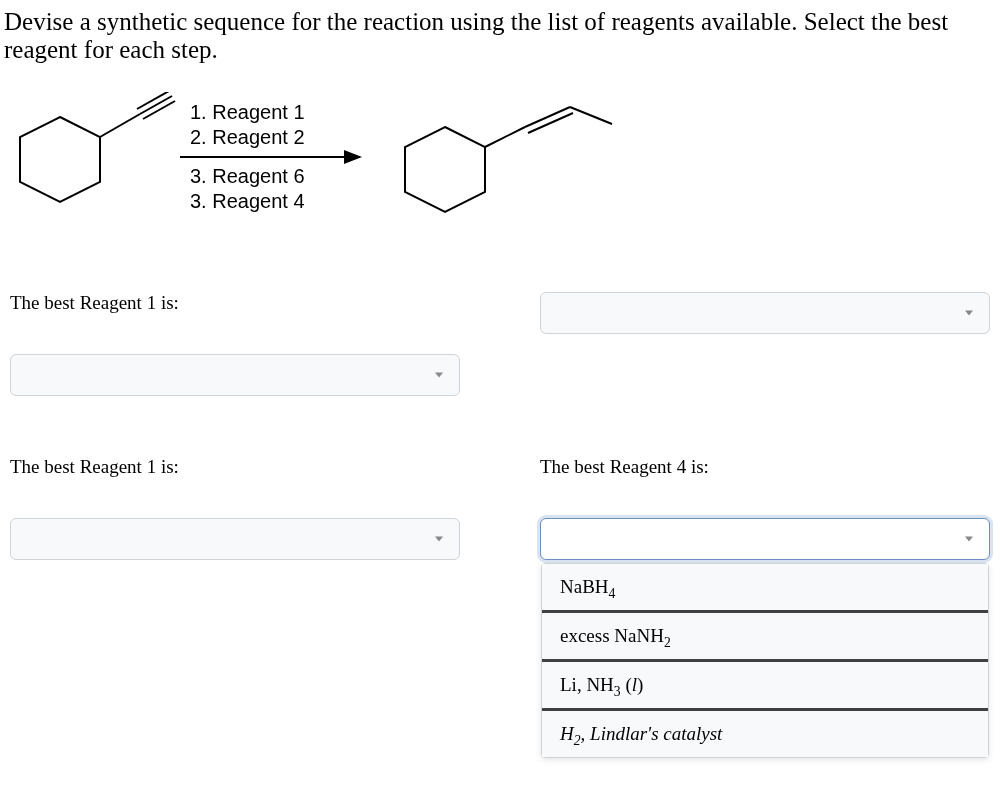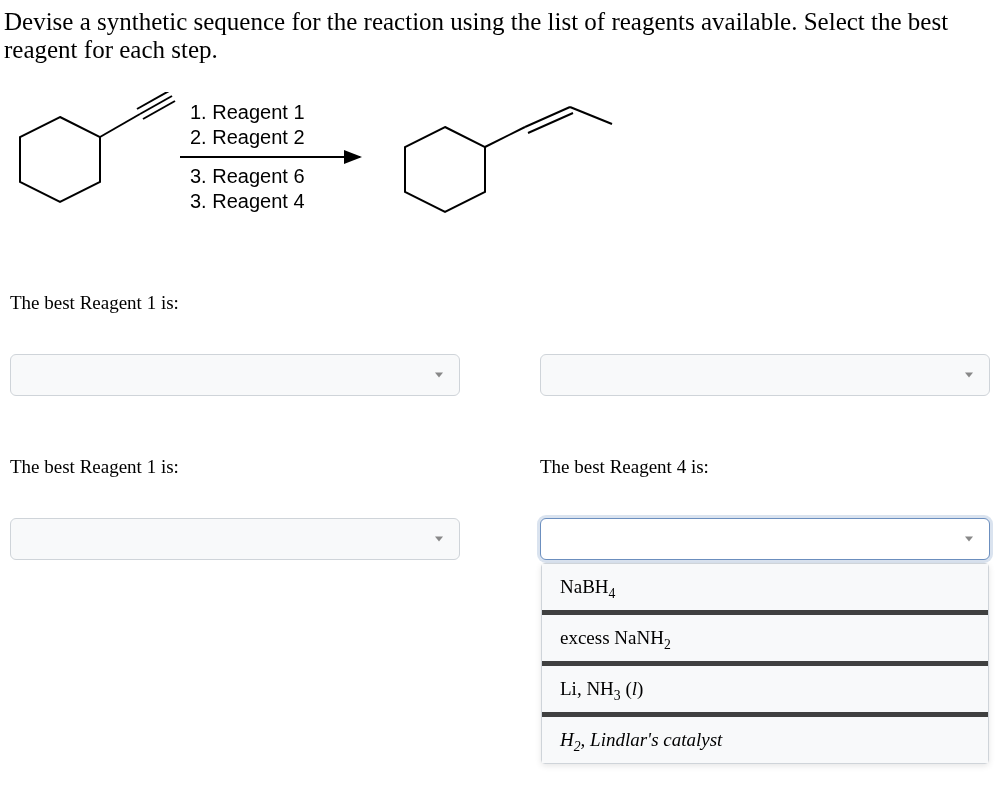--- a/index.html
+++ b/index.html
@@ -70,21 +70,20 @@
     .questions-grid {
       display: grid;
       grid-template-columns: 1fr 1fr;
       column-gap: 80px;
       row-gap: 60px;
       padding: 60px 10px 0 10px;
     }
     .question-block {
       display: flex;
       flex-direction: column;
-      justify-content: flex-end;
     }
     .q-label {
       font-size: 19px;
       margin-bottom: 40px;
     }
     .dropdown {
       position: relative;
       width: 100%;
       height: 42px;
       background: #f8f9fa;
@@ -117,21 +116,21 @@
       left: 0;
       right: 0;
       background: #fff;
       border: 1px solid #cfd4d9;
       border-radius: 4px;
       box-shadow: 0 2px 6px rgba(0,0,0,0.1);
       z-index: 10;
     }
     .dropdown-item {
       padding: 12px 18px;
-      border-bottom: 5px solid #404040;
+      border-bottom: 3px solid #404040;
       font-size: 19px;
       background: #f8f9fa;
       cursor: pointer;
     }
     .dropdown-item:last-child {
       border-bottom: none;
       font-style: italic;
     }
     .sub {
       font-size: 0.72em;

